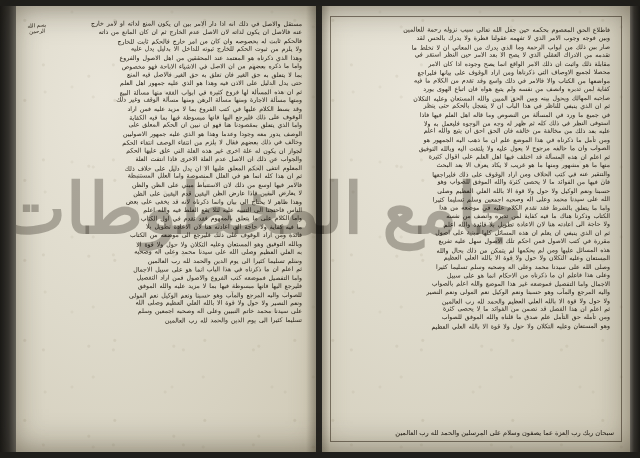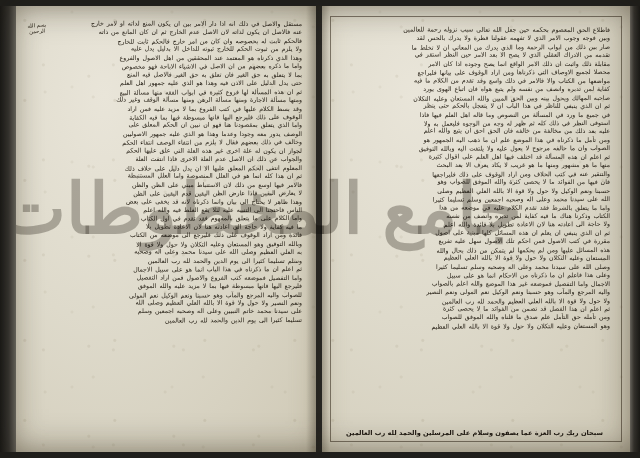--- a/index.html
+++ b/index.html
@@ -104,22 +104,22 @@
   
   .catchword {
     position: absolute;
     direction: rtl;
     left: 24px;
     right: 16px;
     bottom: 14px;
     font-size: 6.6px;
     line-height: 9px;
     color: #1d1710;
-    text-align: left;
-    font-weight: bold;
+    text-align: right;
+    font-weight: normal;
   }
 
   
   .gutter {
     position: absolute;
     top: 0; bottom: 0;
     left: 306px;
     width: 24px;
     background: linear-gradient(to right, rgba(30,25,15,.00), rgba(30,25,15,.35), rgba(30,25,15,.00));
     pointer-events: none;

